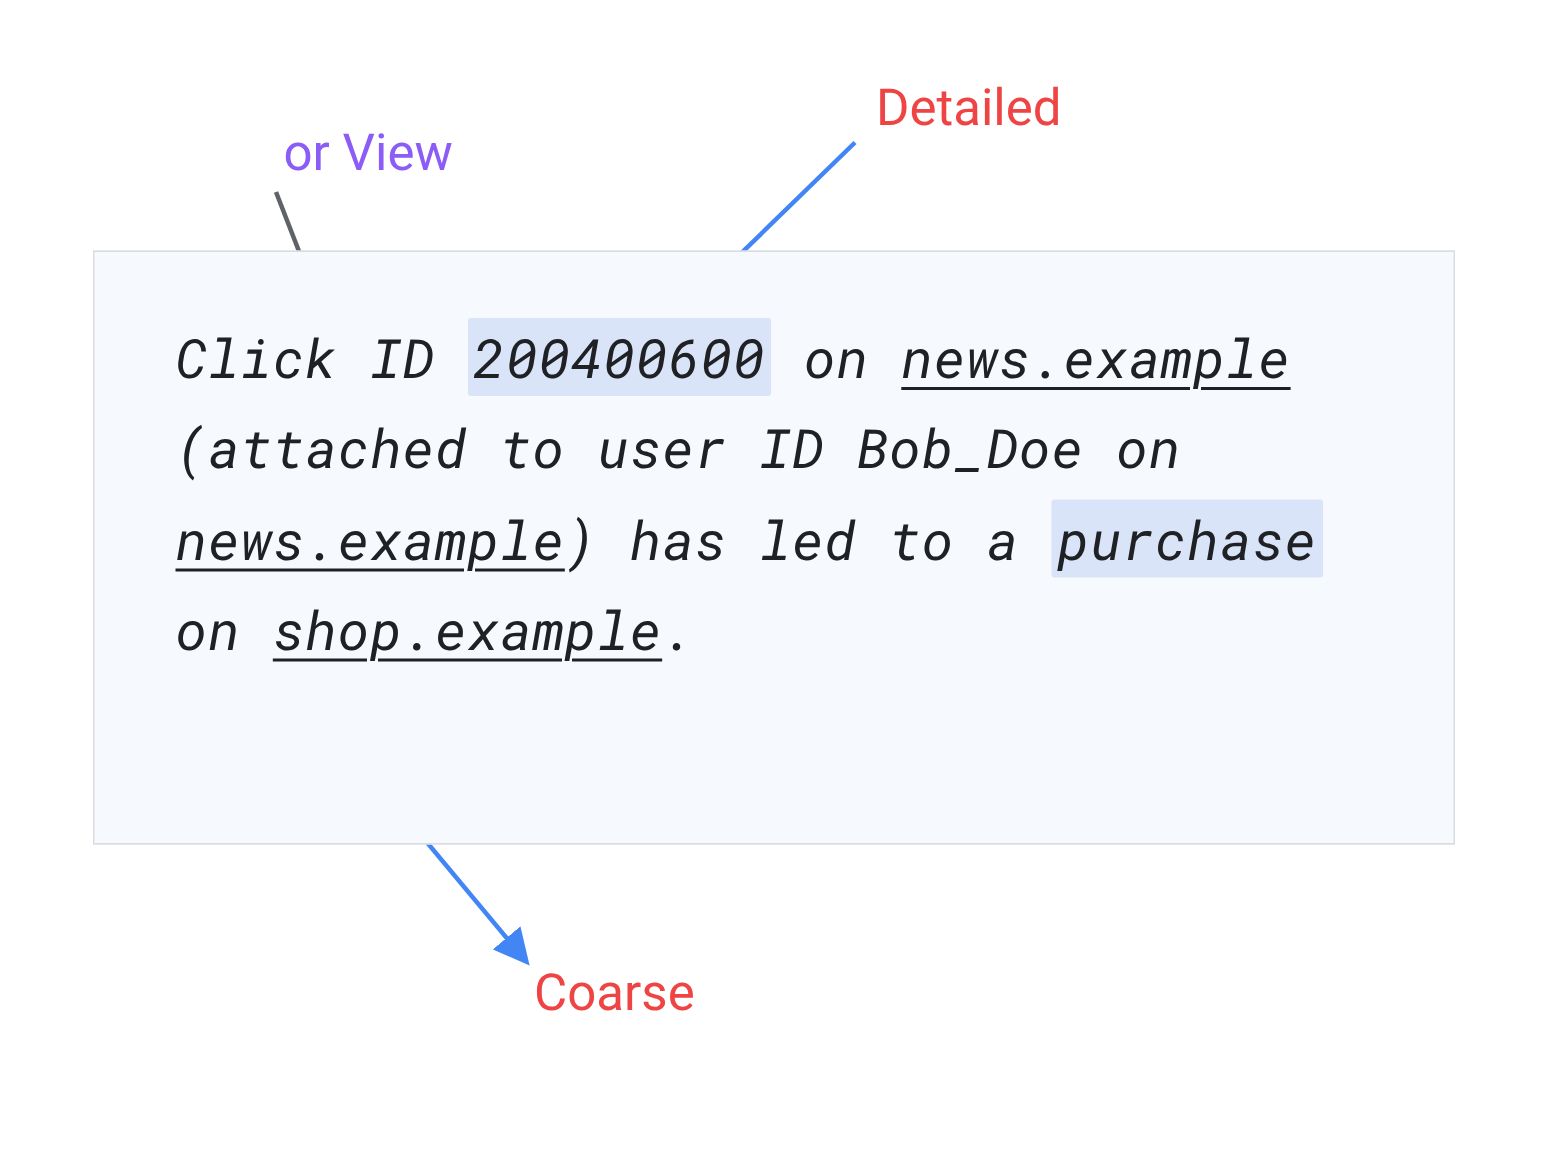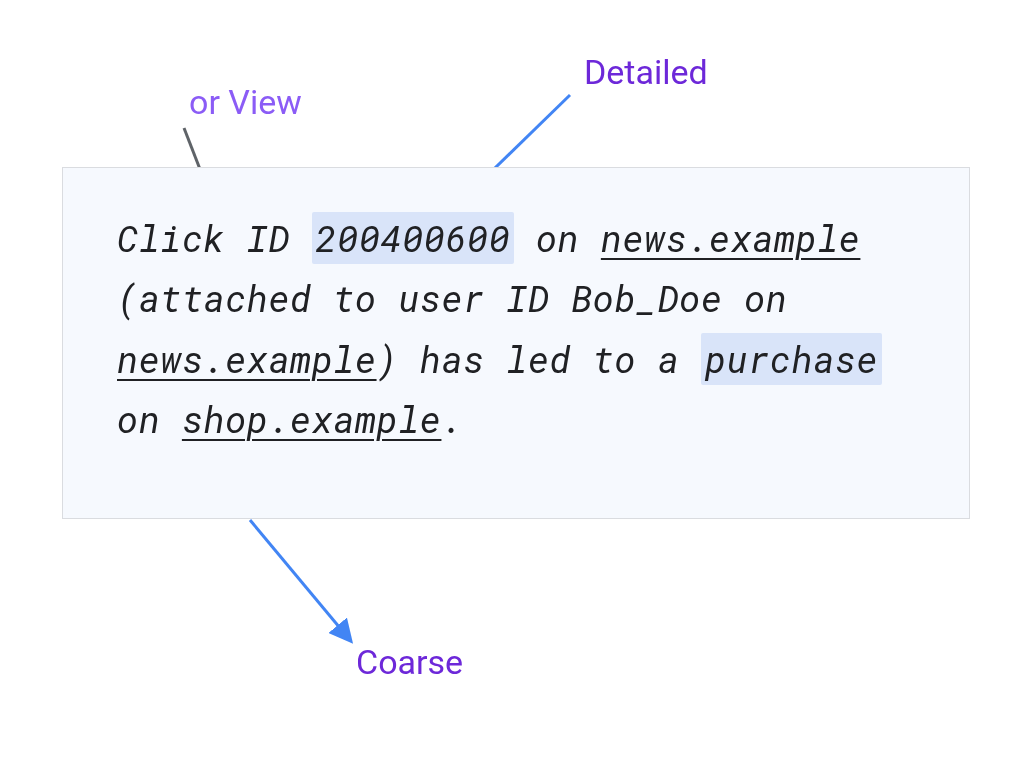--- a/index.html
+++ b/index.html
@@ -6,34 +6,34 @@
   body {
     margin: 0;
     width: 1036px;
     height: 770px;
     font-family: "Google Sans", "Roboto", "Helvetica Neue", Arial, sans-serif;
     background: #fff;
     position: relative;
   }
   .annotation {
     position: absolute;
-    color: #6d28d9;
+    color: #ef4444;
     font-size: 34px;
     line-height: 1.3;
   }
   .annotation.gray {
     color: #8b5cf6;
     margin-left: 44px;
   }
   .box {
     position: absolute;
     left: 62px;
     top: 167px;
     width: 908px;
-    height: 352px;
+    height: 396px;
     border: 1px solid #dadce0;
     background: #f6f9fe;
     padding: 40px 44px 36px 54px;
   }
   .body-text {
     font-family: "Roboto Mono", "Menlo", "Consolas", monospace;
     font-style: italic;
     font-size: 36px;
     line-height: 1.68;
     color: #202124;

